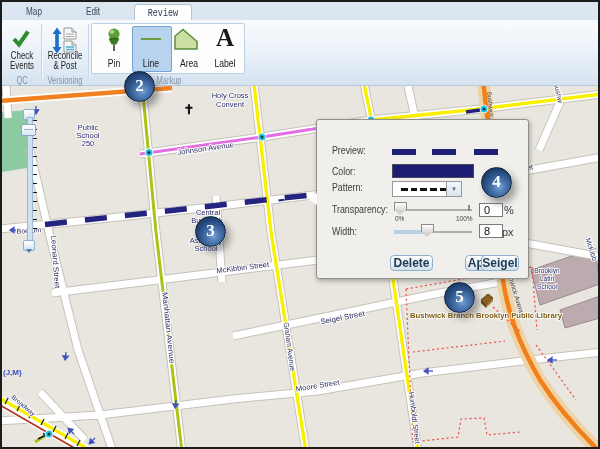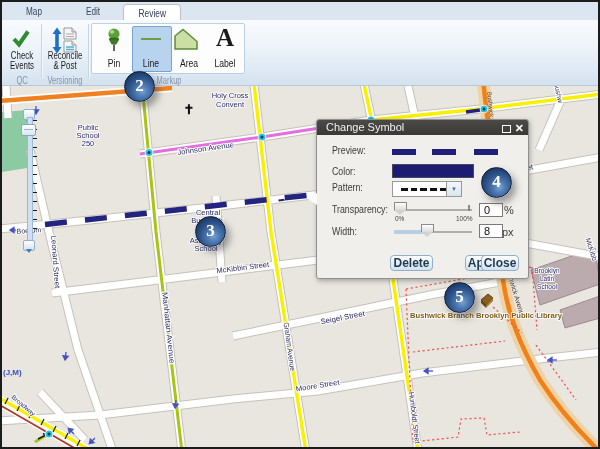--- a/index.html
+++ b/index.html
@@ -4,23 +4,23 @@
 <style>
   html,body{margin:0;padding:0;}
   #root{position:relative;width:600px;height:449px;background:#1c1c1c;overflow:hidden;
         font-family:"Liberation Sans",sans-serif;}
   #inner{position:absolute;left:2px;top:2px;width:596px;height:445px;background:#e9e6df;}
   
   #ribbon{position:absolute;left:0;top:0;width:568px;height:83px;}
   #tabstrip{position:absolute;left:0;top:0;width:596px;height:18px;background:#dce6f0;}
   .tab{position:absolute;top:3px;font-size:10.5px;color:#3a4961;width:40px;text-align:center;
        transform:scaleX(.78);transform-origin:center;}
-  #revtab{position:absolute;left:121px;top:2px;width:56px;height:16px;background:#fff;
+  #revtab{position:absolute;left:132px;top:2px;width:56px;height:16px;background:#fff;
           border:1px solid #b4c2d2;border-bottom:none;border-radius:4px 4px 0 0;
-          font-size:10.5px;color:#2c3b55;text-align:center;line-height:16px;transform-origin:center;}
+          font-size:10.5px;color:#2c3b55;text-align:center;line-height:16px;transform-origin:center;font-family:Liberation Mono, monospace;}
   #rbody{position:absolute;left:0;top:18px;width:596px;height:65px;
          background:linear-gradient(180deg,#f8fbfe 0%,#eef4fa 40%,#dfeaf4 75%,#d4e2ef 100%);
          border-bottom:1px solid #b9c9dc;}
   .gsep{position:absolute;top:4px;width:1px;height:54px;background:#c9d4e2;border-right:1px solid #f4f8fc;}
   .glabel{position:absolute;top:55px;font-size:10px;color:#7f93ab;text-align:center;
           transform:scaleX(.75);transform-origin:center;}
   .btext{position:absolute;font-size:10.5px;color:#1c1c1c;text-align:center;line-height:9.5px;
           transform:scaleX(.75);transform-origin:center;}
   #markupbox{position:absolute;left:89px;top:3px;width:152px;height:49px;background:#fdfdfe;
              border:1px solid #bcd0e4;border-radius:2px;}
@@ -336,21 +336,20 @@
           <path d="M5,2 L8,6 L2,6 Z" fill="#4a7ab0"></path>
         </svg></div>
   <div id="ztrack"></div>
   <div id="zticks"></div>
   <div id="zthumb"></div>
   <div class="zbtn" style="left:21px;top:238px;"><svg width="10" height="9">
           <path d="M5,7 L8,3 L2,3 Z" fill="#4a7ab0"></path>
         </svg></div>
 
   <div id="dlg">
-    <div id="dtitle">Change Symbol<span id="dmax"></span><span id="dclose">✕</span></div>
     <div id="dptr"></div>
     <div class="dlab" style="top:25px;">Preview:</div>
     <div class="dash3" style="left:75px;"></div>
     <div class="dash3" style="left:115px;"></div>
     <div class="dash3" style="left:157px;"></div>
     <div class="dlab" style="top:46px;">Color:</div>
     <div id="dswatch"></div>
     <div class="dlab" style="top:62px;">Pattern:</div>
     <div id="dpat">
       <div class="ptdash" style="left:8px;"></div>
@@ -371,21 +370,21 @@
     <div class="dunit" style="left:187px;top:84px;">%</div>
     <div class="dlab" style="top:105.5px;">Width:</div>
     <div class="track" style="left:77px;top:110.5px;width:78px;"></div>
     <div style="position:absolute;left:77px;top:109.5px;width:33px;height:4px;background:#b9cfe4;"></div>
     <div class="thumbb" style="left:104px;top:103.5px;"></div>
     <div class="thumbt" style="left:104px;top:111.5px;"></div>
     <div class="dtxt" style="left:162px;top:104px;">8</div>
     <div class="dunit" style="left:185px;top:106px;">px</div>
     <div class="dbtn" style="left:73px;width:43px;text-align:center;">Delete</div>
     <div class="dbtn" style="left:120px;width:39px;margin-left:28px;">Apply</div>
-    <div class="dbtn" style="left:164px;width:38px;">Close</div>
+    <div class="dbtn" style="left:164px;width:38px;">Seigel</div>
   </div>
 
   <div class="circ" style="left:122px;top:69px;">2</div>
   <div class="circ" style="left:193px;top:214px;">3</div>
   <div class="circ" style="left:479px;top:165px;">4</div>
   <div class="circ" style="left:442px;top:280px;">5</div>
 </div>
 </div>
 
 </body></html>

